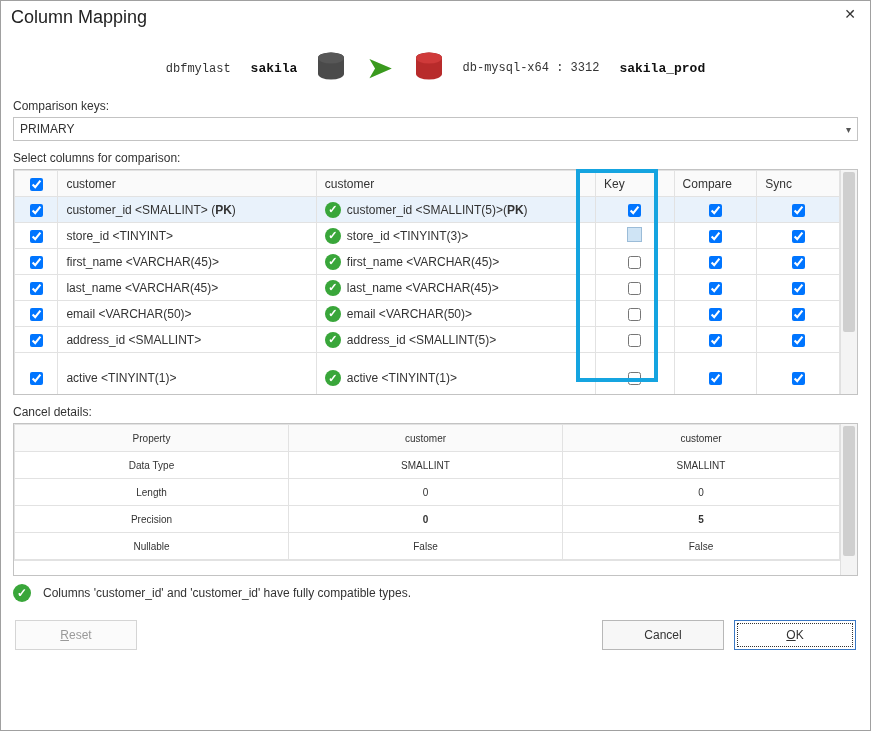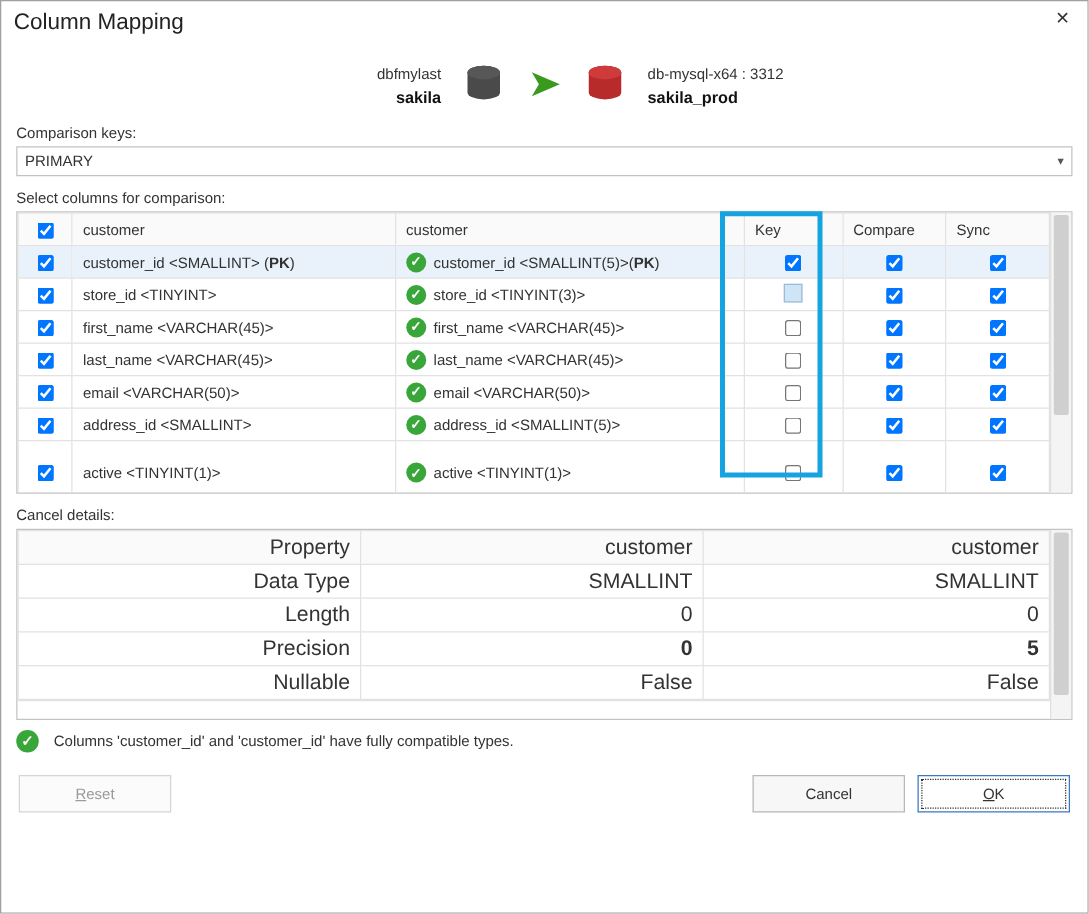--- a/index.html
+++ b/index.html
@@ -58,22 +58,23 @@
   .db-block.right { align-items: flex-start; text-align: left;  }
   .db-block.left  .labels { align-items: flex-end;  text-align: right; }
   .db-block.right .labels { align-items: flex-start; text-align: left;  }
   .db-row {
     display: flex;
     align-items: center;
     gap: 16px;
   }
   .labels {
     display: flex;
-    flex-direction: column;
-    gap: 4px;
+    flex-direction: row;
+    gap: 20px;
+    font-family: Liberation Mono, monospace;
   }
   .conn-label {
     font-size: 12px;
     color: #333;
   }
   .db-name {
     font-size: 13px;
     font-weight: bold;
     color: #111;
   }
@@ -214,22 +215,22 @@
   }
   table.details {
     width: 100%;
     border-collapse: collapse;
     table-layout: fixed;
   }
   table.details th, table.details td {
     border: 1px solid #e2e2e2;
     padding: 0 8px;
     height: 26px;
-    font-size: 17px;
-    text-align: right;
+    font-size: 10px;
+    text-align: center;
   }
   table.details th {
     background: #fafafa;
     font-weight: normal;
   }
   .prop-bold { font-weight: bold; }
 
   .status-line {
     margin: 8px 12px 0 12px;
     display: flex;

